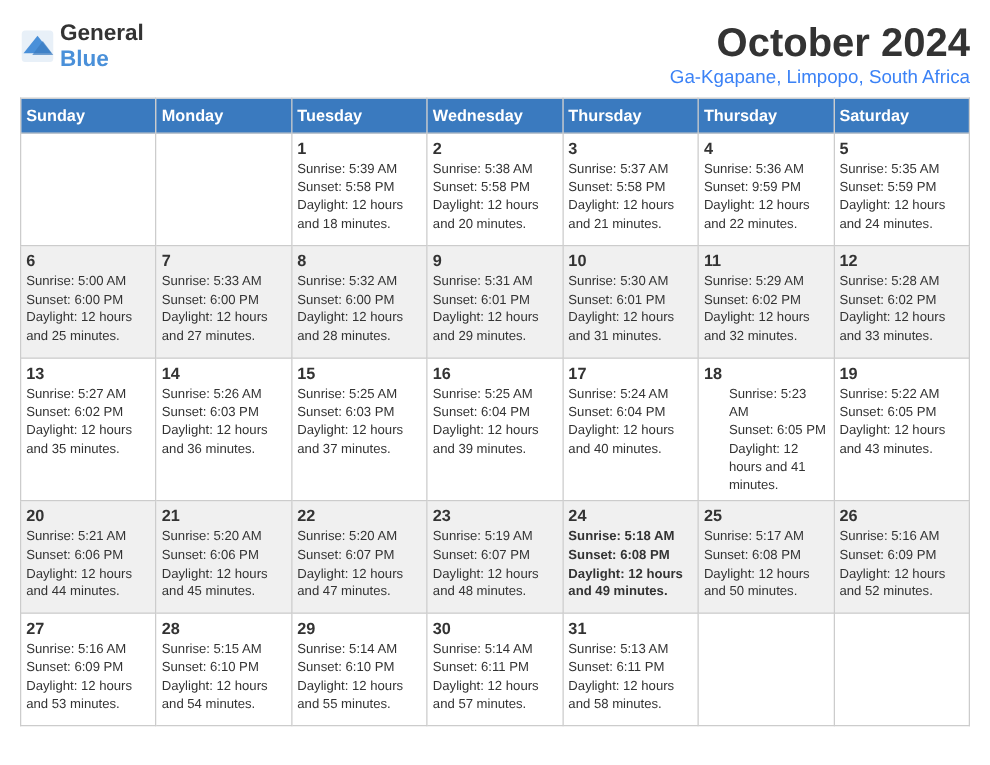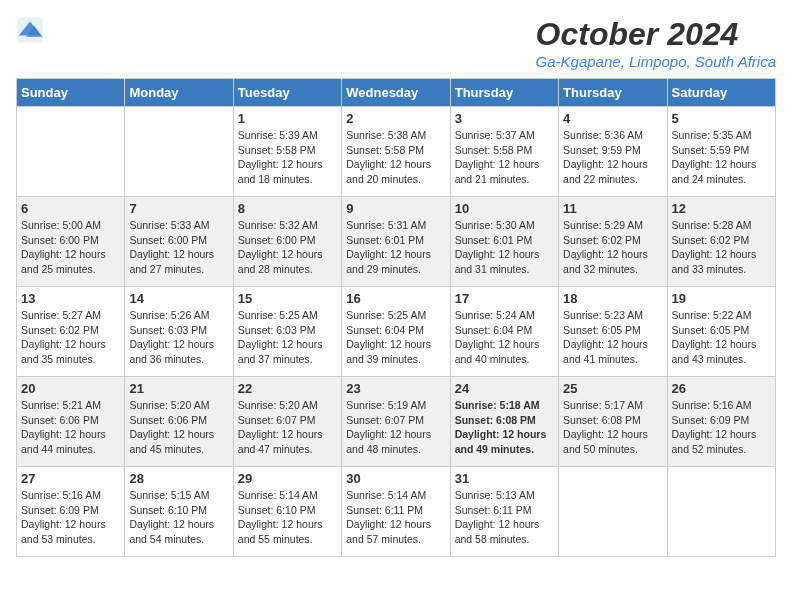--- a/index.html
+++ b/index.html
@@ -19,21 +19,21 @@
     .logo {
       display: flex;
       align-items: center;
       gap: 4px;
     }
     .logo-icon {
       width: 28px;
       height: 28px;
     }
     .title-block {
-      font-style: italic;
+      text-align: right;
     }
     .month-title {
       font-size: 32px;
       font-weight: bold;
       color: #333;
     }
     .location-title {
       font-size: 15px;
       color: #3b82f6;
     }
@@ -79,20 +79,26 @@
 </head>
 <body>
 
 <div class="header">
   <div class="logo">
     <svg class="logo-icon" viewBox="0 0 40 40">
       <rect x="2" y="2" width="36" height="36" rx="4" fill="#e8f0f8"></rect>
       <polygon points="20,8 36,28 4,28" fill="#4a90d9"></polygon>
       <polygon points="26,14 38,30 14,30" fill="#3a7abf" opacity="0.7"></polygon>
     </svg>
+    <div>
+      <div>
+        <span style="font-size:18px;font-weight:bold;color:#333;">General</span><br>
+        <span style="font-size:18px;font-weight:bold;color:#4a90d9;">Blue</span>
+      </div>
+    </div>
   </div>
   <div class="title-block">
     <div class="month-title">October 2024</div>
     <div class="location-title">Ga-Kgapane, Limpopo, South Africa</div>
   </div>
 </div>
 
 <table class="calendar">
   <thead>
     <tr>
@@ -210,21 +216,21 @@
 Daylight: 12 hours and 39 minutes.</div>
         </td>
         <td>
           <div class="day-number">17</div>
           <div class="day-content" style="white-space: pre-line;">Sunrise: 5:24 AM
 Sunset: 6:04 PM
 Daylight: 12 hours and 40 minutes.</div>
         </td>
         <td>
           <div class="day-number">18</div>
-          <div class="day-content" style="white-space: pre-line;">Sunrise: 5:23 AM
+          <div class="day-content" style="white-space: pre-line; margin-left: 20px;">Sunrise: 5:23 AM
 Sunset: 6:05 PM
 Daylight: 12 hours and 41 minutes.</div>
         </td>
         <td>
           <div class="day-number">19</div>
           <div class="day-content" style="white-space: pre-line;">Sunrise: 5:22 AM
 Sunset: 6:05 PM
 Daylight: 12 hours and 43 minutes.</div>
         </td>
       </tr>

